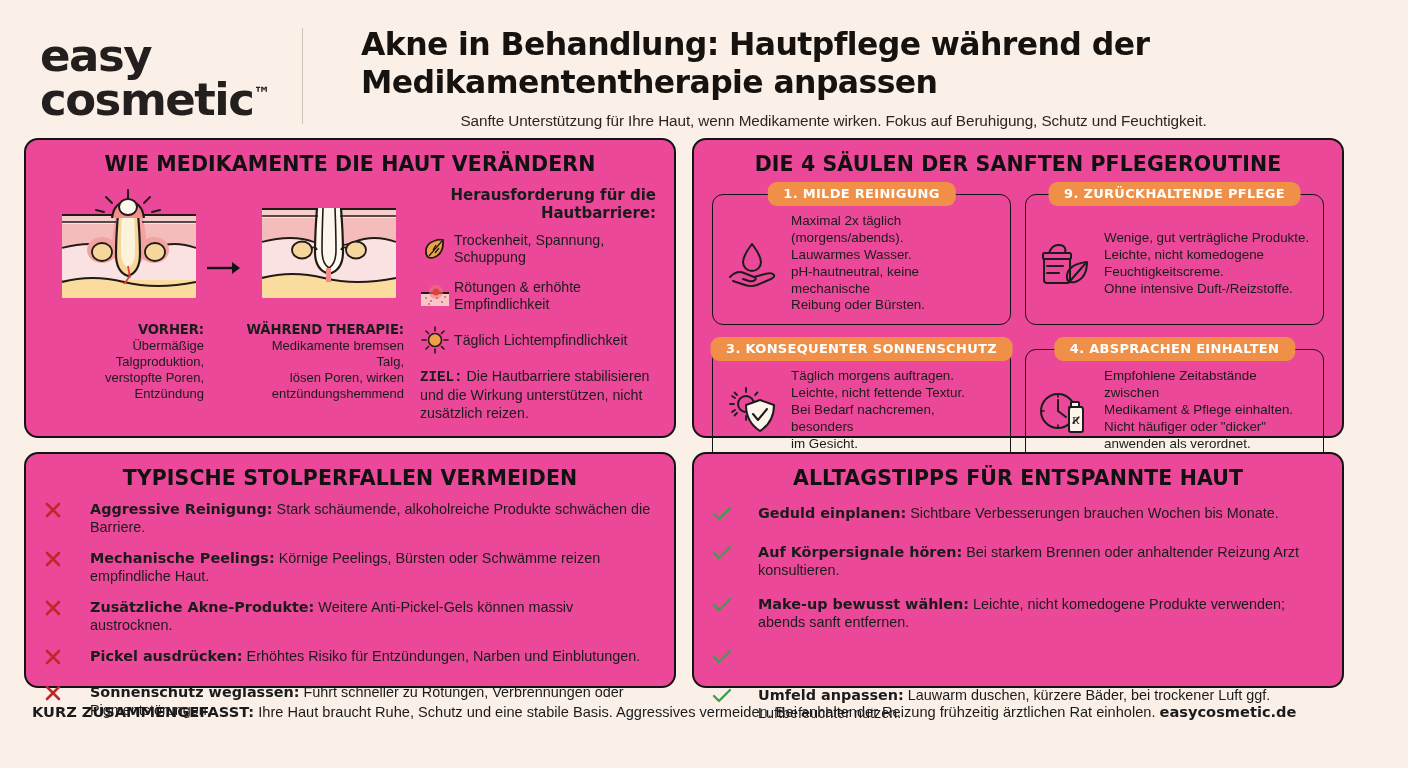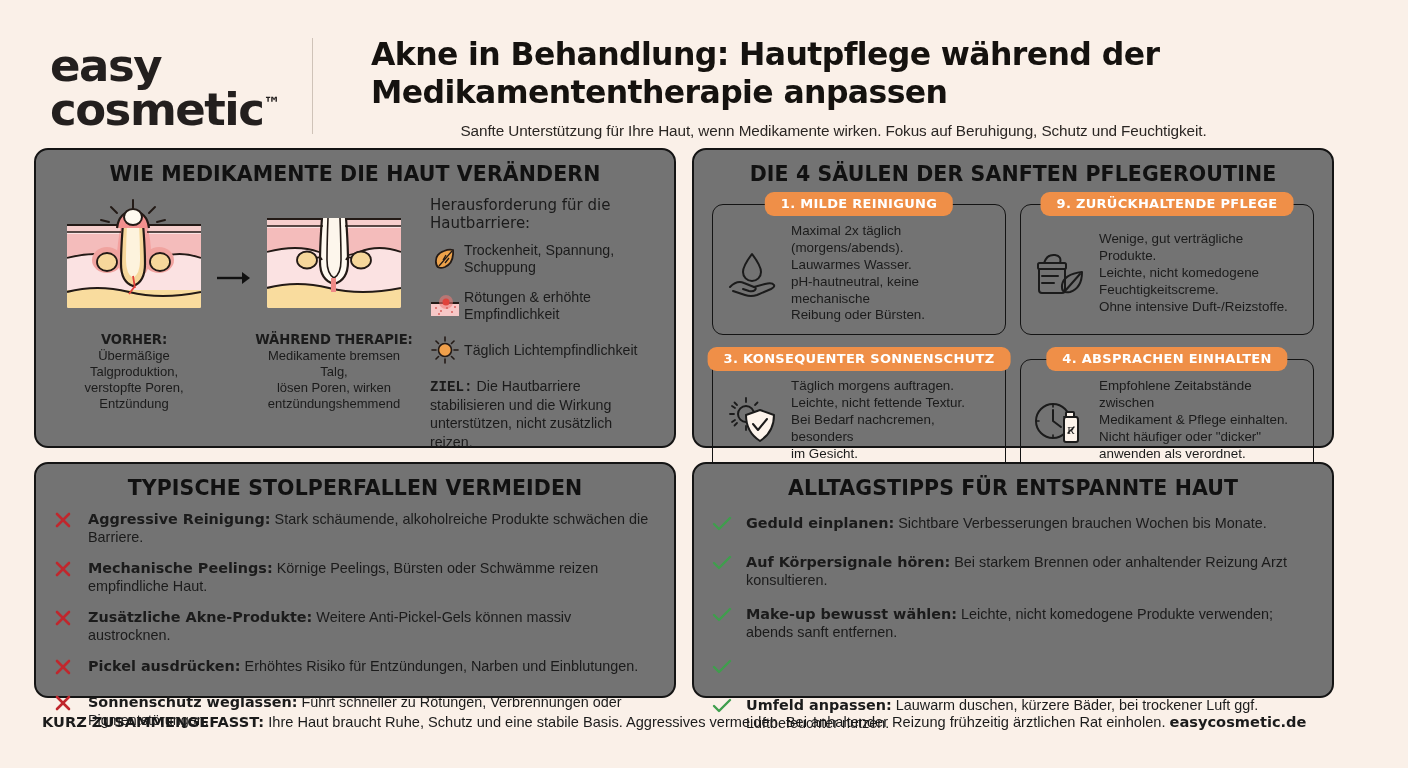--- a/index.html
+++ b/index.html
@@ -3,21 +3,21 @@
 <meta charset="utf-8">
 <style>
   * { box-sizing: border-box; margin: 0; padding: 0; }
   html, body {
     width: 1408px; height: 768px;
     background: #faf0e8;
     font-family: "Liberation Sans", sans-serif;
     color: #1b1b1b;
     overflow: hidden;
   }
-  .page { position: relative; width: 1368px; height: 768px; padding: 16px; }
+  .page { position: relative; width: 1368px; height: 768px; padding: 6px; }
 
   
   .header {
     display: flex; align-items: flex-start;
     padding: 16px 24px 10px 24px;
     height: 132px;
   }
   .logo-wrap {
     width: 272px; flex: 0 0 272px;
     padding-top: 12px; padding-left: 10px;
@@ -50,52 +50,53 @@
   .grid {
     display: grid;
     grid-template-columns: 1fr 1fr;
     grid-template-rows: 300px 236px;
     gap: 14px 16px;
     padding: 0 18px;
   }
   .card {
     border: 2px solid #141414;
     border-radius: 14px;
-    background: #737373;
+    background: #ec4899;
     position: relative;
     padding: 12px 18px 10px 18px;
   }
   .card-title {
     text-align: center;
     font-family: "DejaVu Sans", sans-serif;
     font-weight: 700;
     font-size: 20.5px;
     letter-spacing: 0.1px;
     color: #111;
     margin-bottom: 6px;
   }
 
   
   .c1-body { display: flex; gap: 8px; height: 246px; }
   .diagrams { width: 360px; flex: 0 0 360px; display: flex; align-items: flex-start; padding-top: 6px; }
-  .diag-col { width: 160px; text-align: center; }
+  .diag-col { width: 160px; text-align: right; }
   .arrow-col {
     width: 40px; display: flex; align-items: flex-start; justify-content: center;
     padding-top: 72px;
   }
   .cap-head {
     font-weight: 700; font-size: 13.2px; margin-top: 8px;
     font-family: "DejaVu Sans", sans-serif; letter-spacing:-0.1px;
   }
   .cap-body { font-size: 13px; line-height: 1.22; margin-top: 1px; }
 
   .challenge { flex: 1 1 auto; padding-left: 8px; padding-top: 4px; }
   .chal-head {
-    font-weight: 400; font-size: 15px; margin-bottom: 10px;
+    font-weight: 700; font-size: 15px; margin-bottom: 10px;
     font-family: "DejaVu Sans", sans-serif;
+    text-align: right;
   }
   .chal-row { display: flex; align-items: center; gap: 4px; margin-bottom: 13px; }
   .chal-ico { width: 30px; flex: 0 0 30px; display:flex; align-items:center; justify-content:center;}
   .chal-txt { font-size: 14.2px; line-height: 1.2; }
   .ziel { font-size: 14.2px; line-height: 1.28; margin-top: 7px; }
   .ziel b { font-family:Liberation Mono, monospace; }
 
   
   .pillars {
     display: grid; grid-template-columns: 1fr 1fr;
@@ -114,21 +115,21 @@
     background: #ef8f48; color: #fff;
     font-family: "DejaVu Sans", sans-serif;
     font-weight: 700; font-size: 13px; letter-spacing: 0.3px;
     padding: 4px 16px 5px 16px; border-radius: 9px; white-space: nowrap;
   }
   .pill-ico { width: 58px; flex: 0 0 58px; display:flex; align-items:center; justify-content:center;}
   .pill-txt { font-size: 13.4px; line-height: 1.26; }
 
   
   .list { margin-top: 10px; }
-  .list-row { display: flex; align-items: flex-start; gap: 12px; margin-bottom: 13px; }
+  .list-row { display: flex; align-items: flex-start; gap: 24px; margin-bottom: 13px; }
   .list-mark { width: 22px; flex: 0 0 22px; padding-top: 1px; }
   .list-txt { font-size: 14.4px; line-height: 1.25; }
   .list-txt b { font-family: "DejaVu Sans", sans-serif; font-weight: 700; }
   .card-tips .list-row { margin-bottom: 16px; }
   .card-tips .list { margin-top: 14px; }
 
   
   .footer {
     padding: 15px 24px 0 26px;
     font-size: 14.6px; line-height: 1.2;

